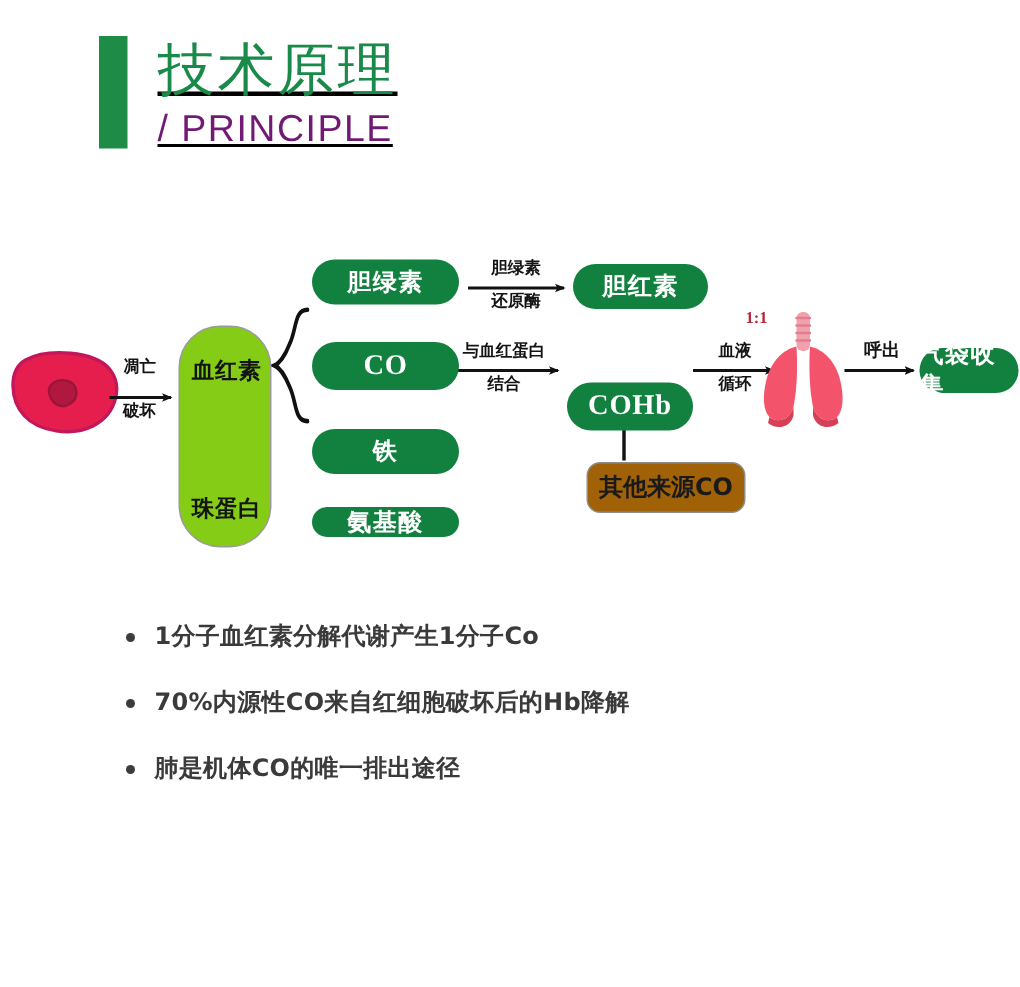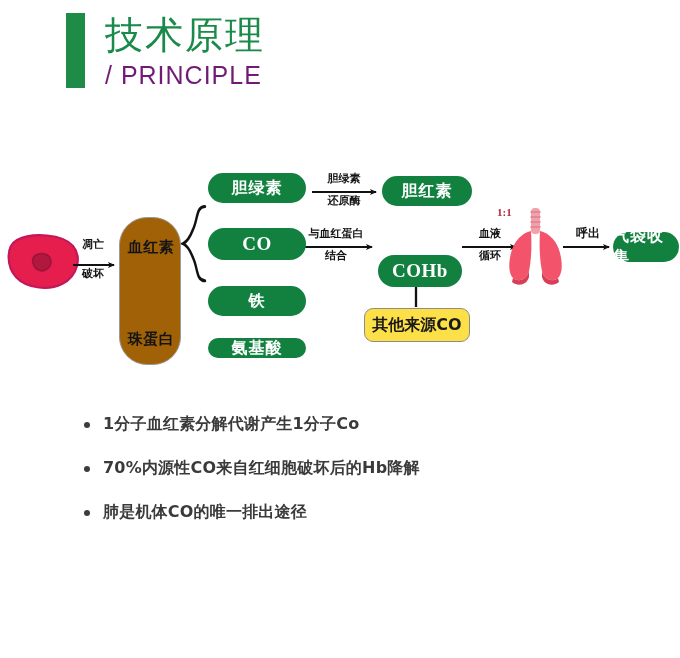--- a/index.html
+++ b/index.html
@@ -12,23 +12,24 @@
     height: 658px;
     position: relative;
     font-family: "Liberation Sans", "DejaVu Sans", sans-serif;
     overflow: hidden;
   }
 
   
   #header {
     position: absolute;
     left: 66px;
-    top: 13px;
+    top: 24px;
     display: flex;
     align-items: flex-start;
+    text-decoration: underline;
   }
   #accent-bar {
     width: 19px;
     height: 75px;
     background: #1e8c46;
     flex: 0 0 auto;
   }
   #title-block {
     margin-left: 20px;
     display: flex;
@@ -81,40 +82,41 @@
   }
   .pill-cn { font-size: 16px; }
   .pill-en {
     font-size: 19px;
     font-family: "Liberation Serif", "DejaVu Serif", serif;
     letter-spacing: 0.5px;
   }
 
   .whitebox {
     position: absolute;
-    background: #fde047;
+    background: #a16207;
     border: 1.4px solid #8d8d8d;
     border-radius: 9px;
     box-sizing: border-box;
     display: flex;
     align-items: center;
     justify-content: center;
     color: #1a1a1a;
     font-weight: bold;
     font-size: 16px;
     font-family: "DejaVu Sans", "Liberation Sans", sans-serif;
+    margin-left: 27px;
   }
 
   #hemo-box {
     position: absolute;
     left: 119px;
     top: 62px;
     width: 62px;
     height: 148px;
-    background: #a16207;
+    background: #84cc16;
     border: 1.4px solid #9a9a9a;
     border-radius: 28px;
     box-sizing: border-box;
   }
   .hemo-label {
     position: absolute;
     left: 0;
     width: 62px;
     text-align: center;
     font-size: 15px;

